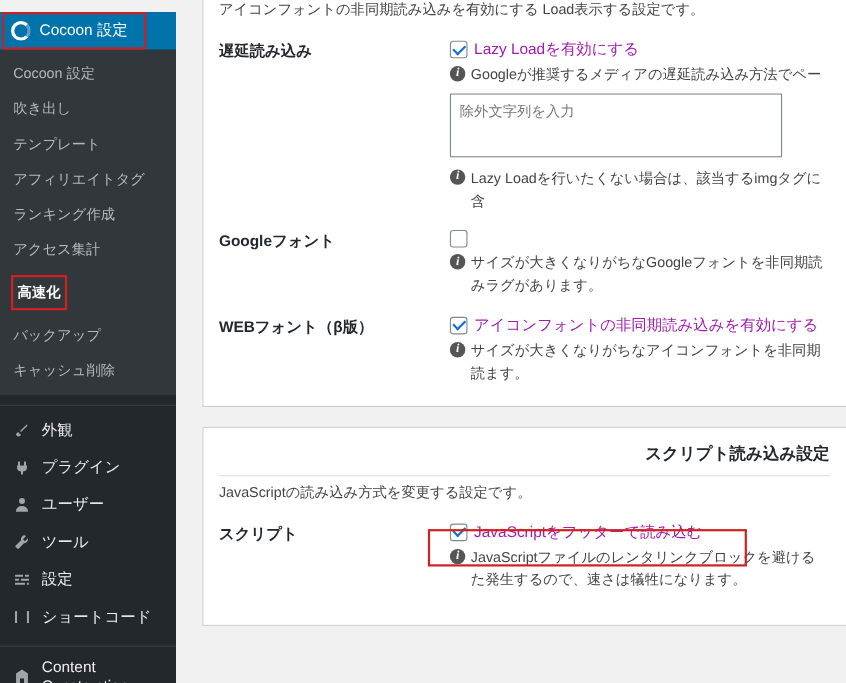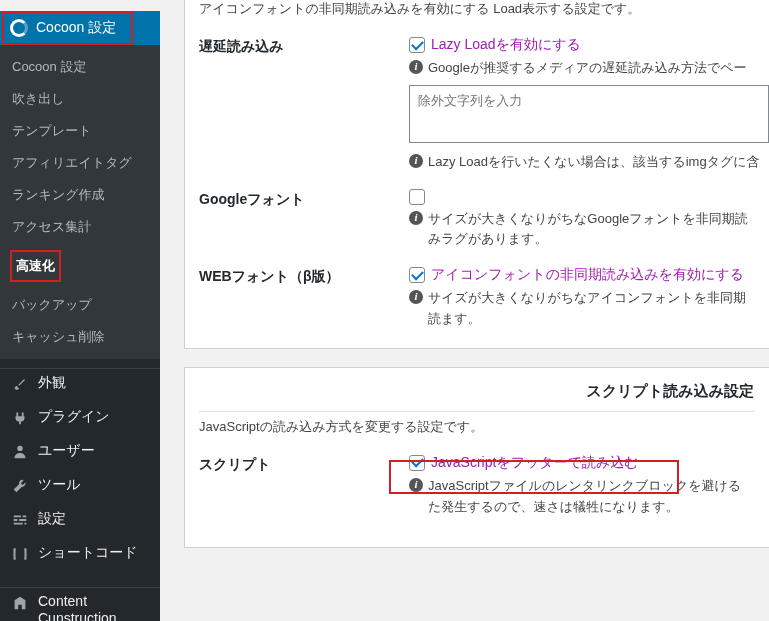--- a/index.html
+++ b/index.html
@@ -6,36 +6,36 @@
     body { font-family:-apple-system,BlinkMacSystemFont,"Segoe UI",Meiryo,sans-serif; font-size:13px; color:#333; background:#f1f1f1; width:769px; height:621px; overflow:hidden; position:relative; }
     .sidebar { position:absolute; left:0; top:11px; width:160px; height:621px; background:#23282d; color:#eee; }
     .menu-top { display:flex; align-items:center; height:34px; padding:0 10px; background:#0073aa; color:#fff; font-size:14px; position:relative; }
     .menu-top .icon-ring { width:18px; height:18px; border:3px solid #fff; border-radius:50%; border-right-color:rgba(255,255,255,0.35); margin-right:8px; flex-shrink:0; }
     .menu-top .flyout { position:absolute; right:-10px; top:50%; transform:translateY(-50%); width:0; height:0; border-top:10px solid transparent; border-bottom:10px solid transparent; border-right:10px solid #f1f1f1; }
     .red-box-1 { position:absolute; left:2px; top:0; width:131px; height:34px; border:2px solid #d02020; pointer-events:none; }
     .submenu { background:#32373c; padding:6px 0; }
     .submenu .si { padding:7px 12px; color:#b4b9be; font-size:13px; cursor:pointer; }
     .submenu .si.active { color:#fff; font-weight:bold; }
     .red-box-2 { border:2px solid #d02020; padding:5px 4px; display:inline-block; }
-    .main-menu .mi { display:flex; align-items:flex-start; height:34px; padding:0 10px; color:#eee; font-size:14px; cursor:pointer; }
+    .main-menu .mi { display:flex; align-items:center; height:34px; padding:0 10px; color:#eee; font-size:14px; cursor:pointer; }
     .main-menu .icon { width:20px; height:20px; margin-right:8px; display:flex; align-items:center; justify-content:center; color:#a0a5aa; fill:#a0a5aa; flex-shrink:0; }
     .main-menu .icon svg { width:18px; height:18px; }
     .sep { height:5px; border-bottom:1px solid #393f44; margin:5px 0; }
     .content { position:absolute; left:160px; top:0; width:609px; height:621px; padding:0 0 0 24px; overflow:hidden; }
     .panel { background:#fff; border:1px solid #ccd0d4; padding:14px 16px 14px 14px; margin-bottom:18px; margin-right:-2px; }
     .desc { color:#444; font-size:13px; margin-bottom:18px; }
     .row { display:flex; align-items:flex-start; margin-bottom:16px; }
     .row .lbl { width:210px; font-size:14px; font-weight:bold; color:#23282d; padding-top:2px; flex-shrink:0; }
     .row .val { flex:1; }
     .chk-line { display:flex; align-items:center; gap:6px; font-size:14px; color:#a21caf; margin-bottom:4px; }
     .chk { width:16px; height:16px; border:1px solid #7e8993; border-radius:3px; background:#fff; display:flex; align-items:center; justify-content:center; flex-shrink:0; cursor:pointer; }
     .chk.on::after { content:''; width:9px; height:5px; border-left:2px solid #146fd2; border-bottom:2px solid #146fd2; transform:rotate(-45deg) translate(1px,-1px); }
     .help { font-size:13px; color:#444; display:flex; gap:5px; align-items:flex-start; line-height:1.6; }
     .help .iicon { width:14px; height:14px; border-radius:50%; background:#555; color:#fff; font-weight:bold; font-size:11px; display:flex; align-items:center; justify-content:center; flex-shrink:0; margin-top:2px; font-style:italic; font-family:Georgia,serif; }
-    .txtarea { border:1px solid #7e8993; width:360px; height:58px; padding:6px 8px; font-size:13px; color:#777; margin:6px 0; resize:none; }
+    .txtarea { border:1px solid #7e8993; width:302px; height:58px; padding:6px 8px; font-size:13px; color:#777; margin:6px 0; resize:none; }
     .section-h { font-size:15px; font-weight:bold; color:#23282d; border-bottom:1px solid #ddd; padding-bottom:10px; margin-bottom:6px;text-align:right; }
     .red-box-3 { position:absolute; border:2px solid #d02020; pointer-events:none; }
   </style>
 </head>
 <body>
 
 <div class="sidebar">
   <div class="menu-top">
     <span class="icon-ring"></span>
     <span>Cocoon 設定</span>

